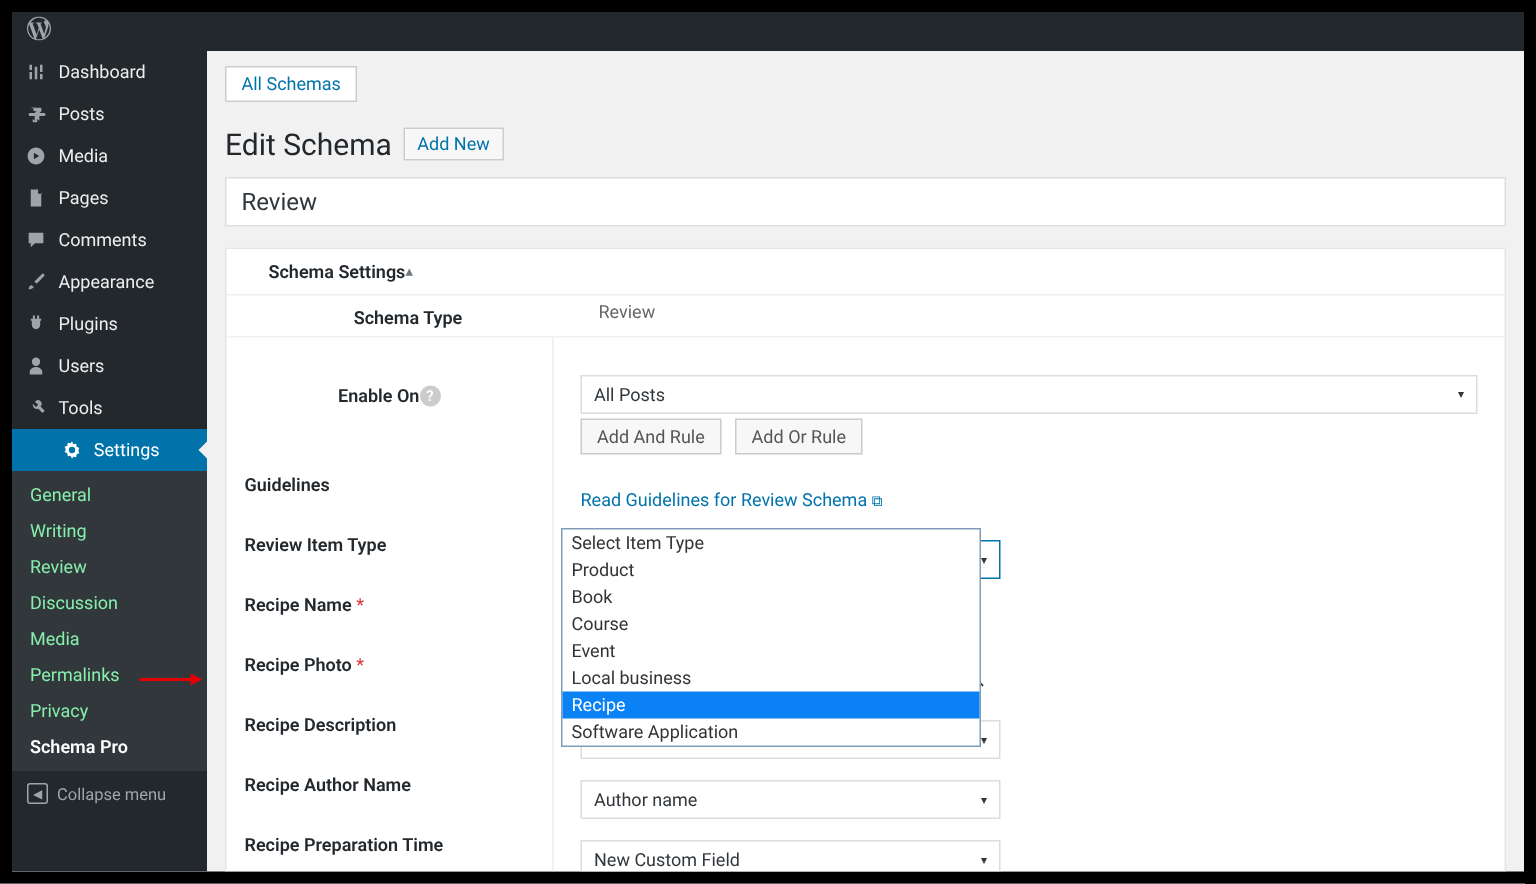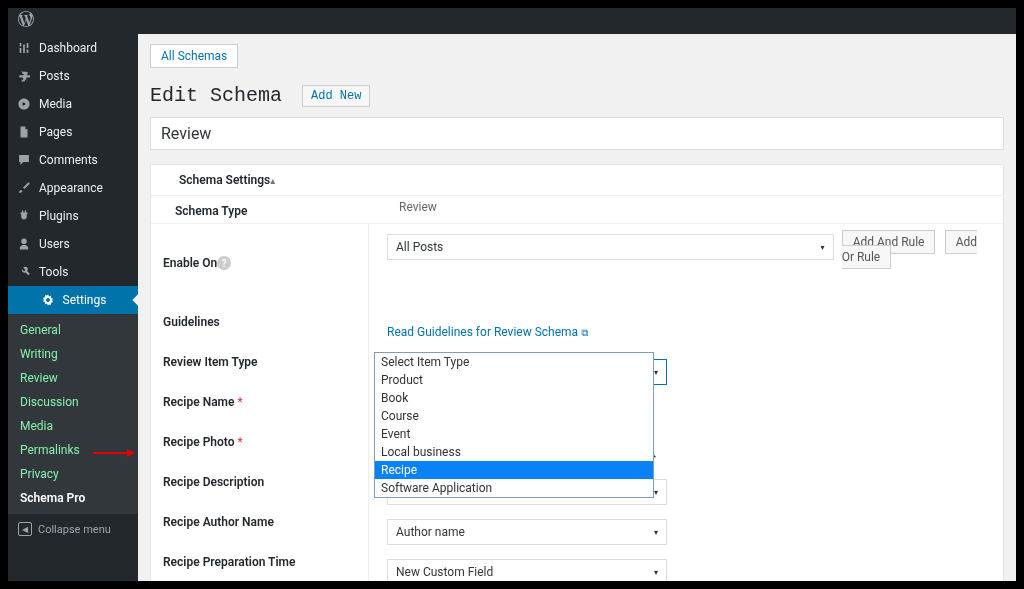--- a/index.html
+++ b/index.html
@@ -28,32 +28,32 @@
 .arrow-indicator { position: absolute; color: #e40000; font-weight: bold; }
 .arrow-1 { left: 85px; top: 444px; width: 40px; }
 .arrow-2 { left: 322px; top: 458px; width: 40px; }
 .arrow-shape { height: 2px; background: #e40000; position: relative; }
 .arrow-shape::after { content: ""; position: absolute; right: -2px; top: -3px; border-left: 8px solid #e40000; border-top: 4px solid transparent; border-bottom: 4px solid transparent; }
 
 
 .main { flex: 1; padding-top: 26px; overflow: hidden; position: relative; }
 .content-pad { padding: 10px 12px 0 12px; }
 .all-schemas { display: inline-block; background: #fff; border: 1px solid #ccc; padding: 4px 10px; color: #0073aa; font-size: 12px; cursor: pointer; }
-.page-title-row { display: flex; align-items: center; gap: 20px; margin: 16px 0 10px; font-family: Liberation Mono, monospace; }
+.page-title-row { display: flex; align-items: center; gap: 8px; margin: 16px 0 10px; }
 .page-title { font-size: 20px; font-weight: 400; color: #23282d; }
 .add-new { border: 1px solid #ccc; background: #f7f7f7; color: #0073aa; padding: 3px 8px; font-size: 12px; cursor: pointer; }
 .title-input { width: 100%; background: #fff; border: 1px solid #ddd; padding: 6px 10px; font-size: 16px; color: #32373c; margin-bottom: 14px; }
 .panel { background: #fff; border: 1px solid #e5e5e5; }
 .panel-header { padding: 8px 28px; border-bottom: 1px solid #eee; display: flex; align-items: center; }
 .panel-title { font-size: 12px; font-weight: 600; color: #23282d; }
 .panel-toggle { color: #72777c; font-size: 10px; cursor: pointer; }
 .panel-body { display: flex; }
 .labels-col { width: 218px; flex-shrink: 0; border-right: 1px solid #eee; }
 .fields-col { flex: 1; padding: 10px 18px; }
-.field-label { padding: 8px 12px; font-size: 12px; font-weight: 600; color: #23282d; display: flex; align-items: center; justify-content: flex-start; }
+.field-label { padding: 8px 12px; font-size: 12px; font-weight: 600; color: #23282d; display: flex; align-items: center; justify-content: center; }
 .field-label .req { color: #dc3232; font-weight: normal; margin-left: 3px; }
 .help-icon { width: 14px; height: 14px; border-radius: 50%; background: #ccc; color: #fff; font-size: 10px; display: flex; align-items: center; justify-content: center; }
 .field-value { font-size: 12px; color: #666; padding: 4px 0; }
 .select-box { width: 100%; border: 1px solid #ddd; background: #fff; padding: 5px 8px; font-size: 12px; color: #32373c; display: flex; justify-content: space-between; align-items: center; cursor: pointer; }
 .select-box.blue { border-color: #0073aa; }
 .select-box.med { width: 280px; }
 .select-caret { font-size: 8px; color: #333; }
 .btn-secondary { border: 1px solid #ccc; background: #f7f7f7; color: #555; padding: 4px 10px; font-size: 12px; cursor: pointer; margin-right: 6px; }
 .link { color: #0073aa; font-size: 12px; cursor: pointer; }
 .ext-icon { font-size: 10px; margin-left: 3px; }
@@ -63,21 +63,21 @@
 
 .dropdown-list { position: absolute; border: 1px solid #7f9db9; background: #fff; z-index: 50; font-size: 12px; width: 280px; }
 .dropdown-item { padding: 2px 6px; cursor: pointer; color: #333; }
 .dropdown-item.highlighted { background: #0a82f5; color: #fff; }
 .cursor { position: absolute; font-size: 14px; pointer-events: none; }
 
 
 .lrow { height: 40px; display: flex; align-items: center; }
 .lrow-lg { height: 78px; display: flex; align-items: center; }
 .frow { height: 40px; display: flex; align-items: center; gap: 8px; }
-.frow-lg { height: 78px; display: flex; flex-direction: row; justify-content: center; align-items: flex-start; gap: 8px; }
+.frow-lg { height: 78px; display: flex; flex-direction: column; justify-content: center; align-items: flex-start; gap: 8px; }
 .first-row { border-bottom: 1px solid #f0f0f0; padding: 0 18px 0 12px; }
 </style>
 </head>
 <body>
 
 <div class="frame">
 <div class="wp-container">
 
 <div class="admin-bar">
   <span class="wp-logo">

